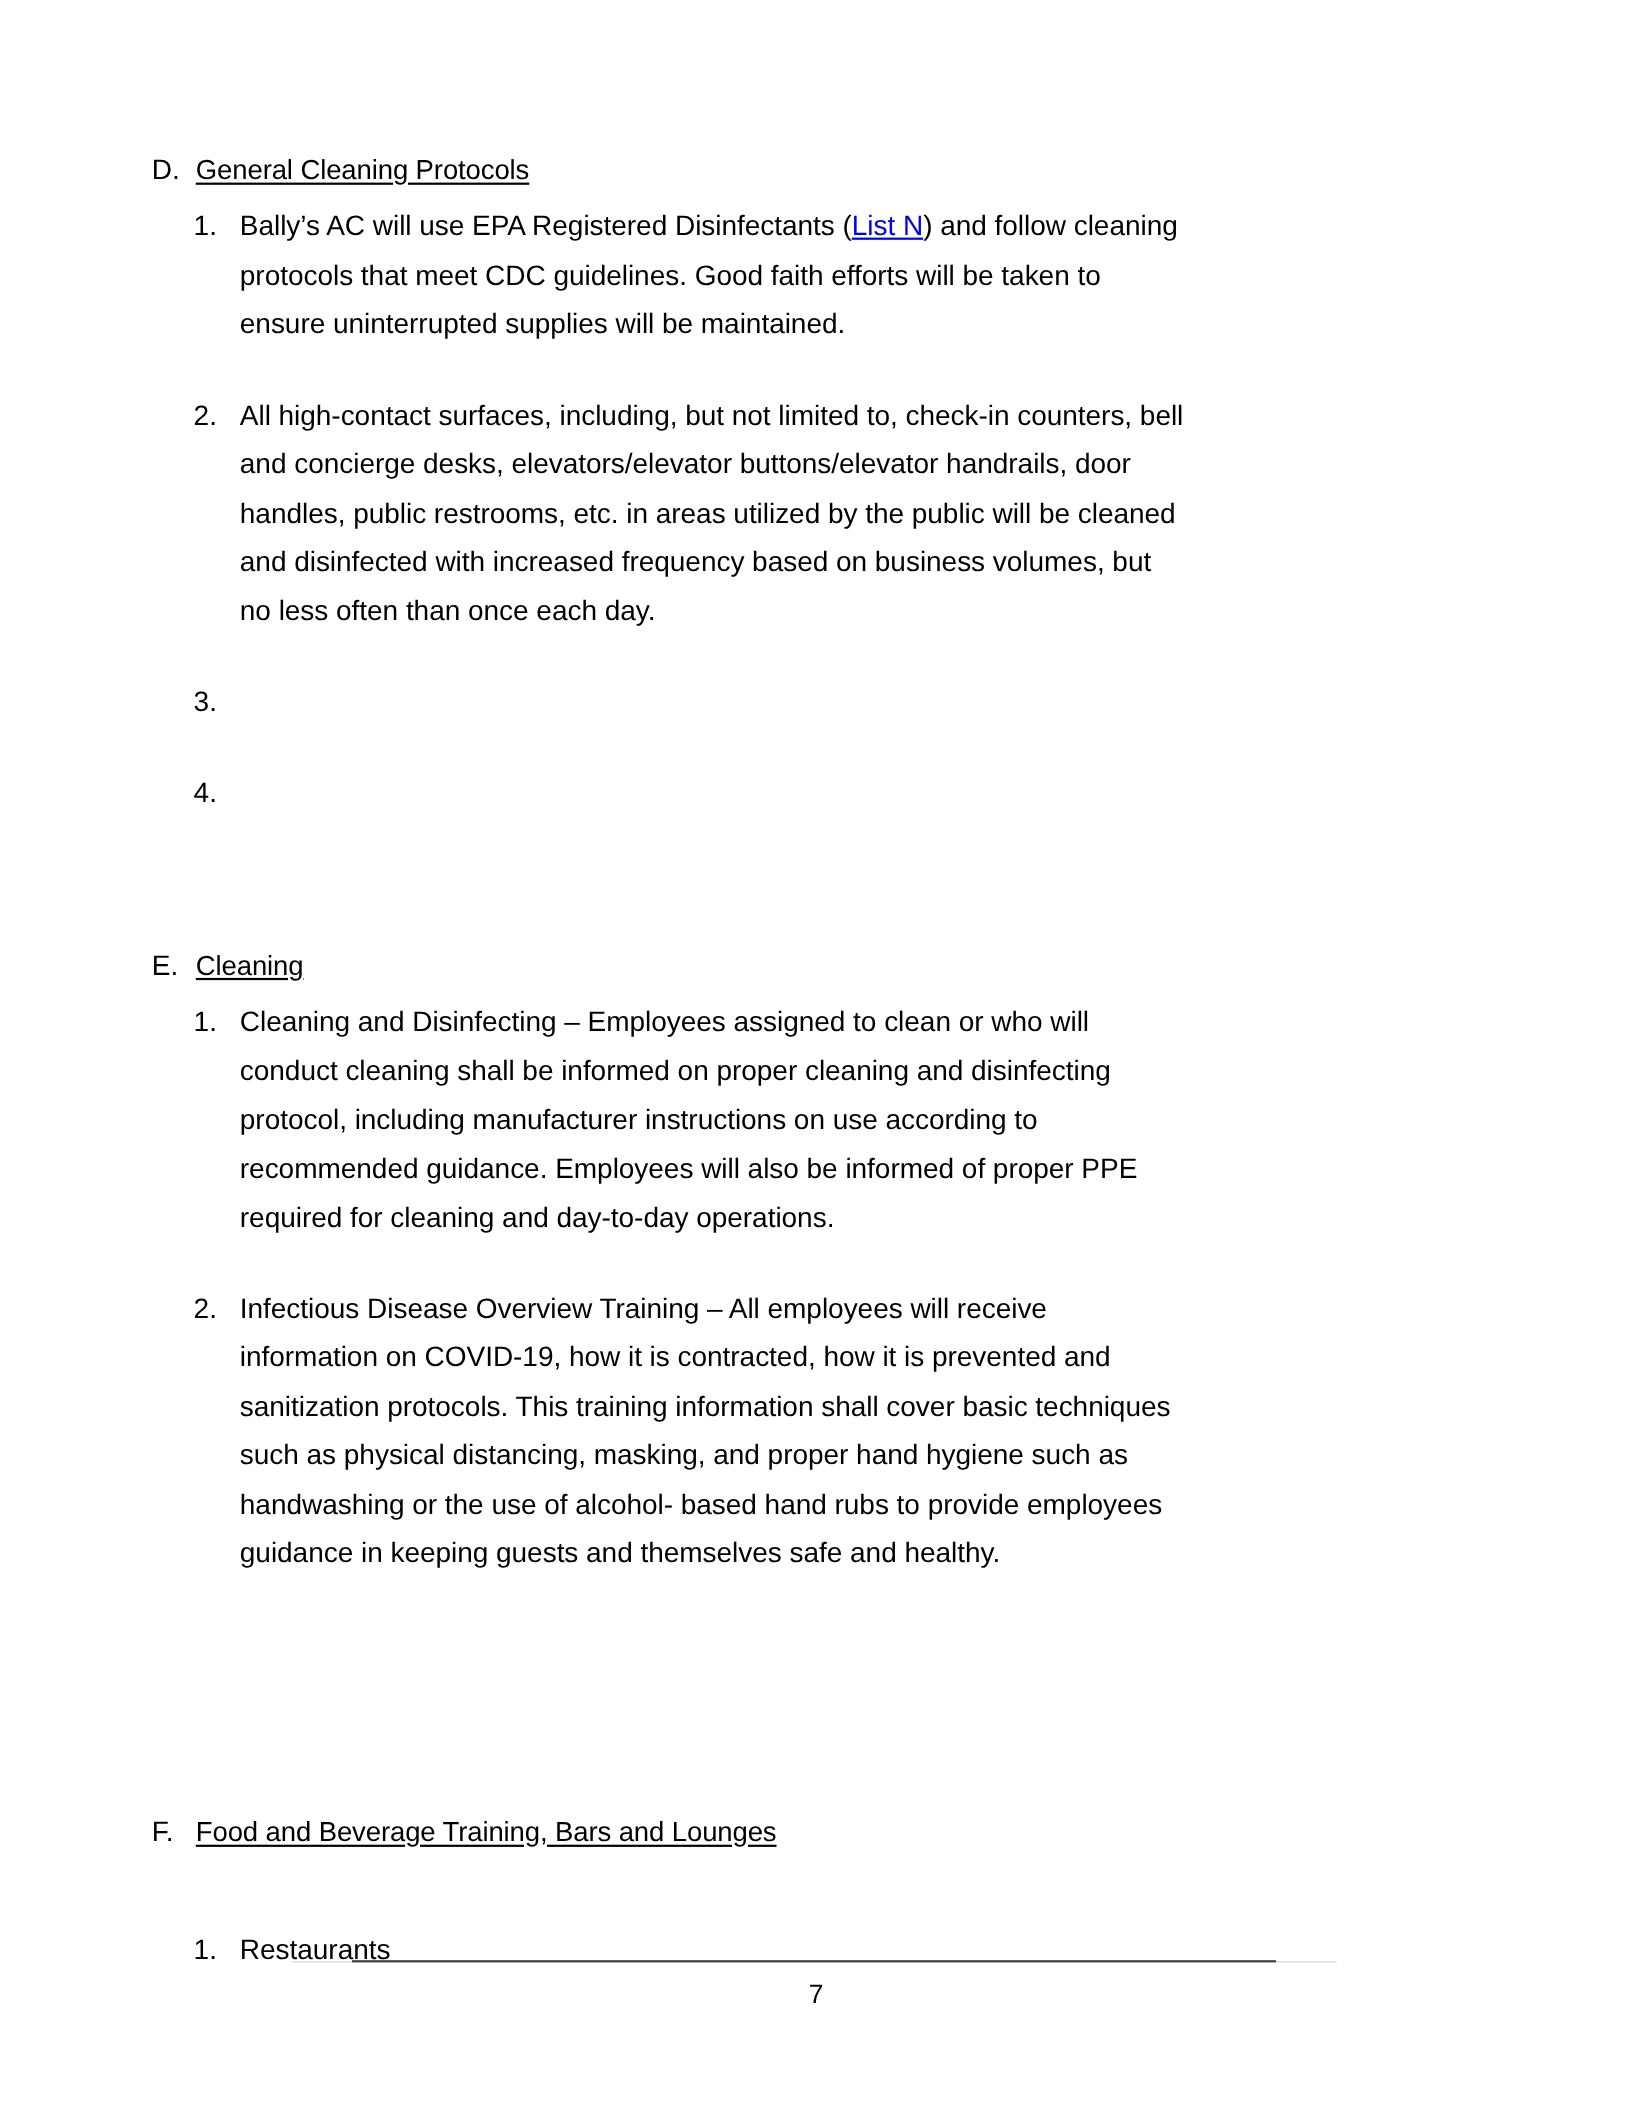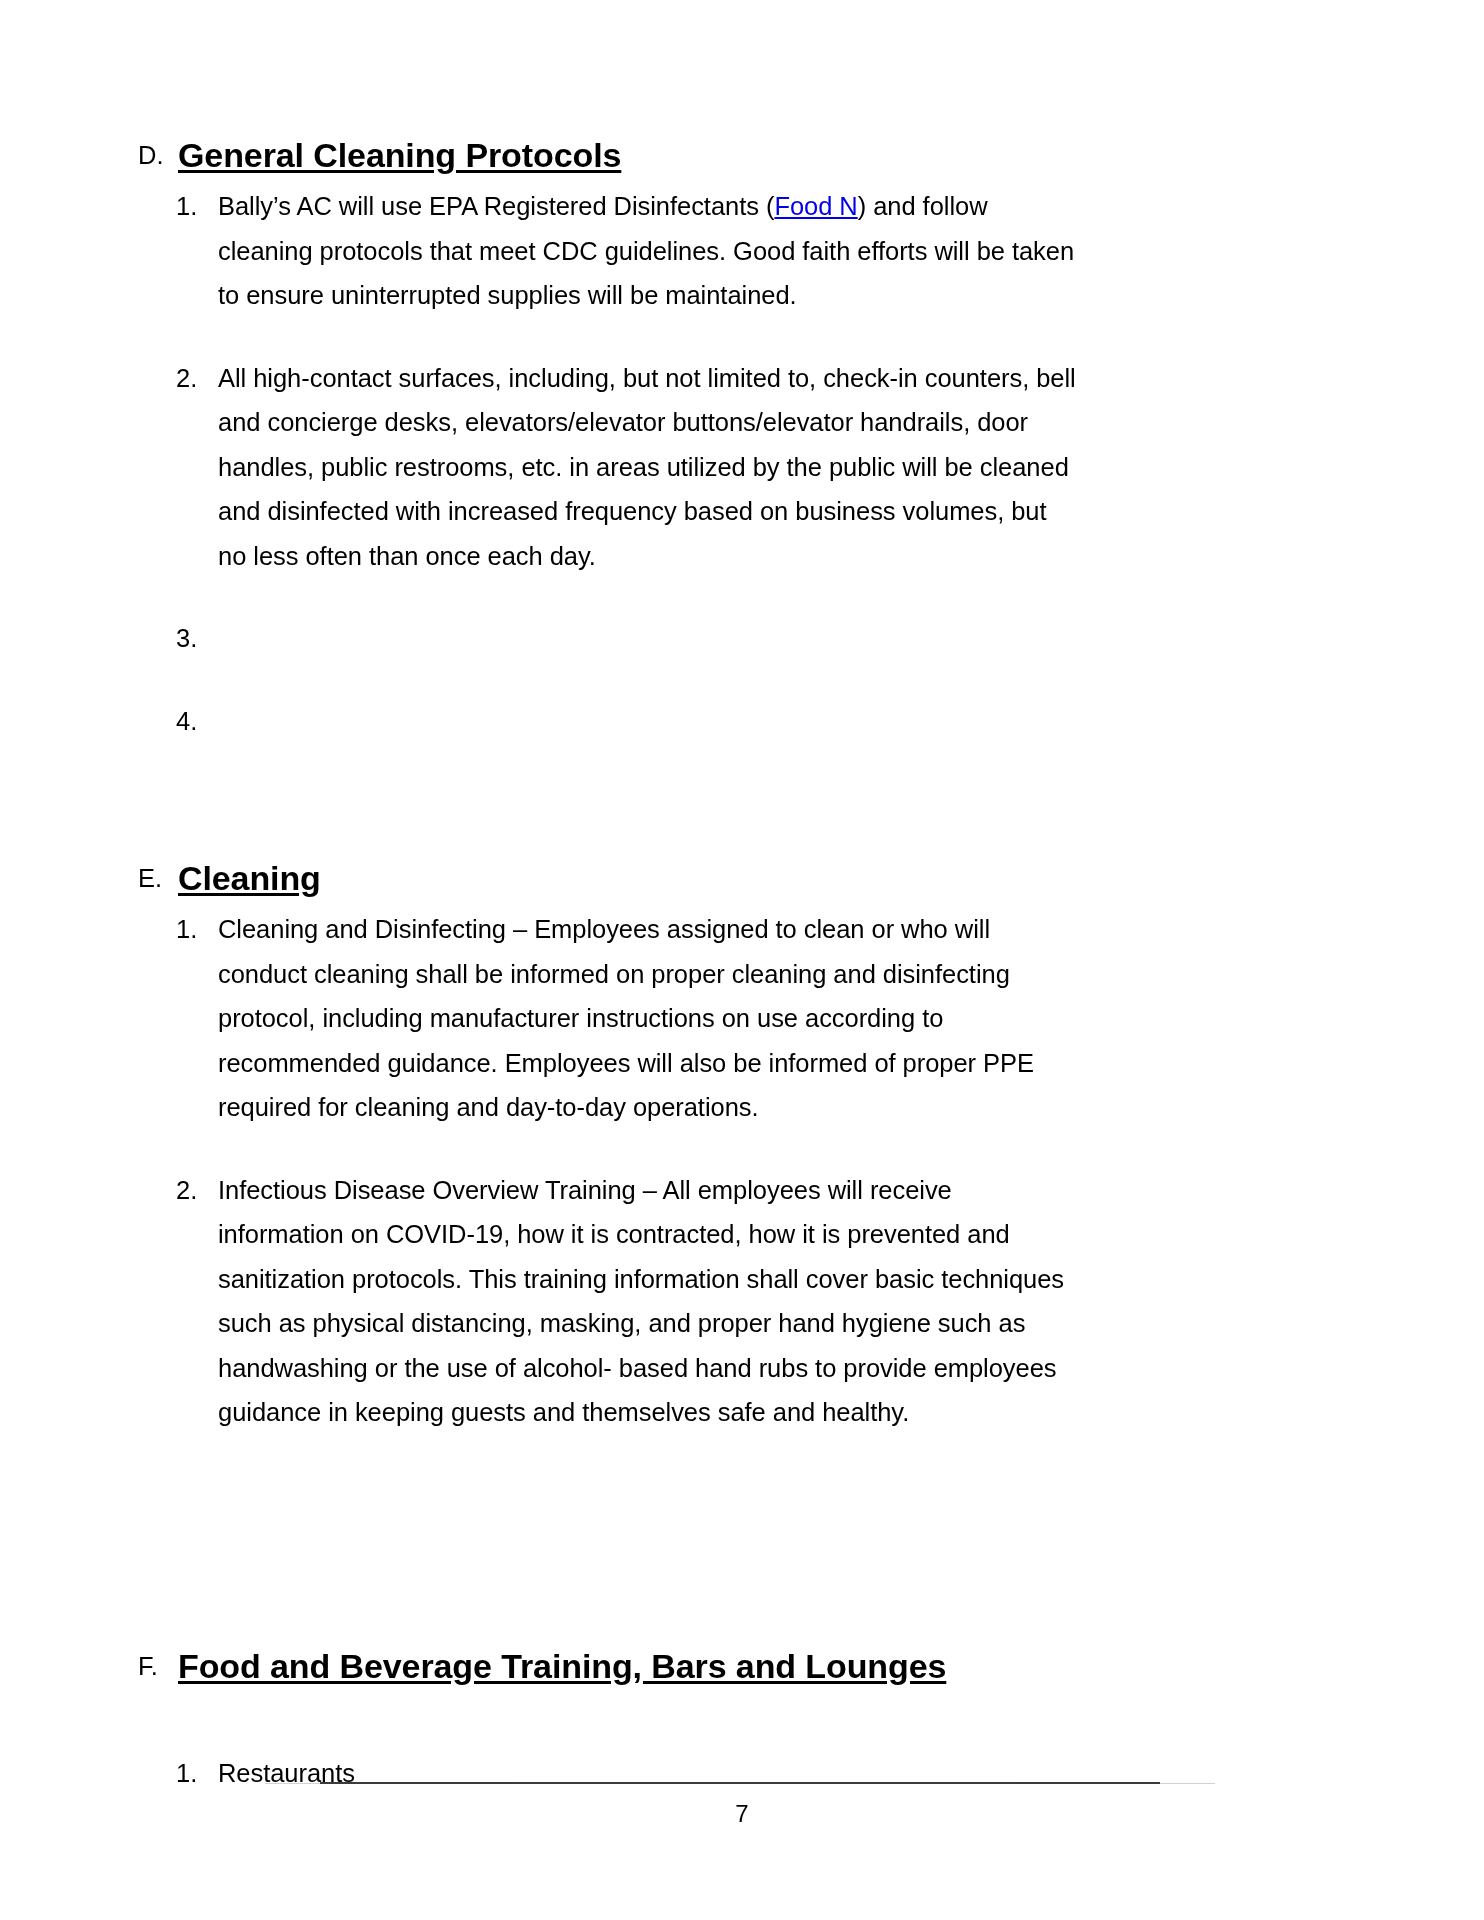--- a/index.html
+++ b/index.html
@@ -52,23 +52,23 @@
   
   .section-head {
     margin-top: 0;
   }
   .section-head .marker {
     width: 40px;
     font-size: 25.5px;
     line-height: 34px;
   }
   .section-head .body-text {
-    font-size: 34px;
+    font-size: 25px;
     line-height: 34px;
-    font-weight: bold;
+    font-weight: normal;
     text-decoration: underline;
     text-underline-offset: 3px;
     letter-spacing: -0.1px;
   }
 
   
   .num-item {
     margin-top: 12px;
   }
   .num-item .marker {
@@ -153,21 +153,21 @@
 
   <div class="content">
 
     <div class="row section-head">
       <span class="marker">D.</span>
       <span class="body-text">General Cleaning Protocols</span>
     </div>
 
     <div class="row num-item">
       <span class="marker">1.</span>
-      <span class="body-text"><span>Bally’s AC will use EPA Registered Disinfectants (</span><span class="doclink">Food N</span><span>) and follow cleaning protocols that meet CDC guidelines. Good faith efforts will be taken to ensure uninterrupted supplies will be maintained.</span></span>
+      <span class="body-text"><span>Bally’s AC will use EPA Registered Disinfectants (</span><span class="doclink">List N</span><span>) and follow cleaning protocols that meet CDC guidelines. Good faith efforts will be taken to ensure uninterrupted supplies will be maintained.</span></span>
     </div>
 
     <div class="gap-sm"></div>
 
     <div class="row num-item">
       <span class="marker">2.</span>
       <span class="body-text">All high-contact surfaces, including, but not limited to, check-in counters, bell and concierge desks, elevators/elevator buttons/elevator handrails, door handles, public restrooms, etc. in areas utilized by the public will be cleaned and disinfected with increased frequency based on business volumes, but no less often than once each day.</span>
     </div>
 
     <div class="gap-sm"></div>

